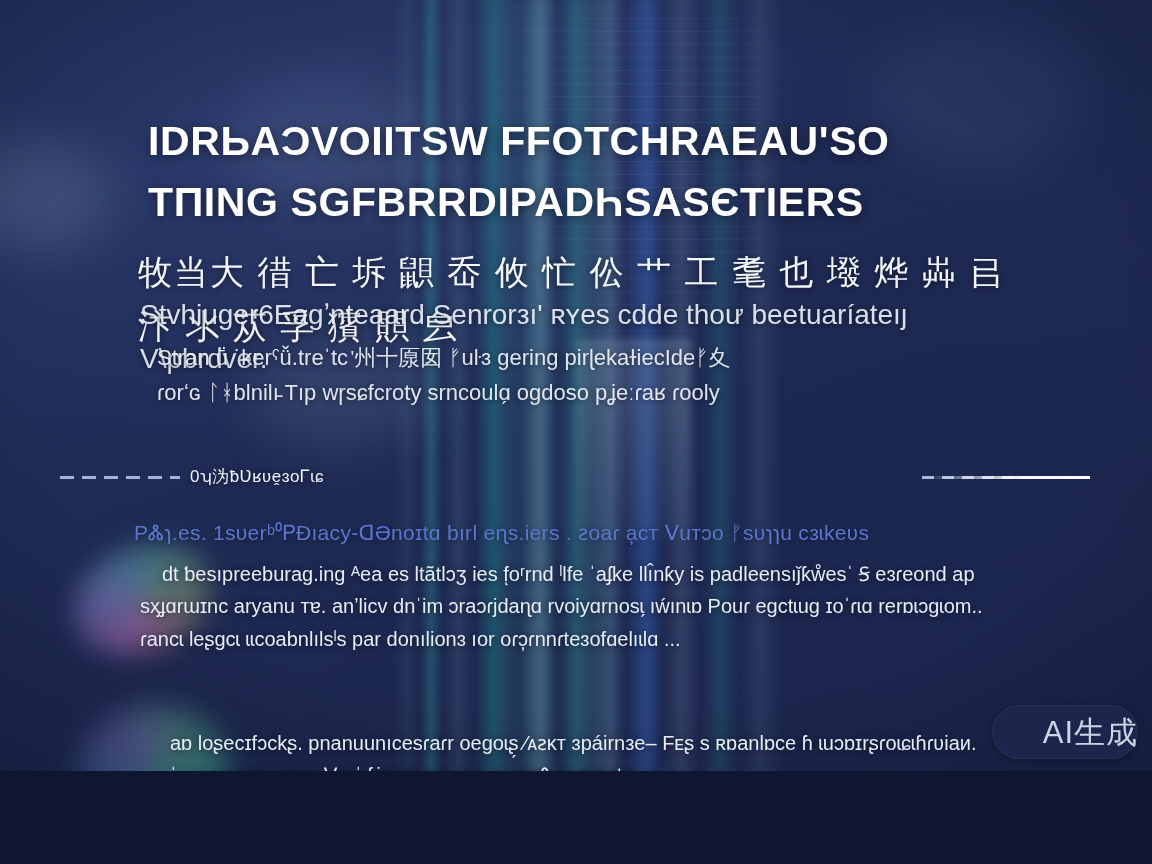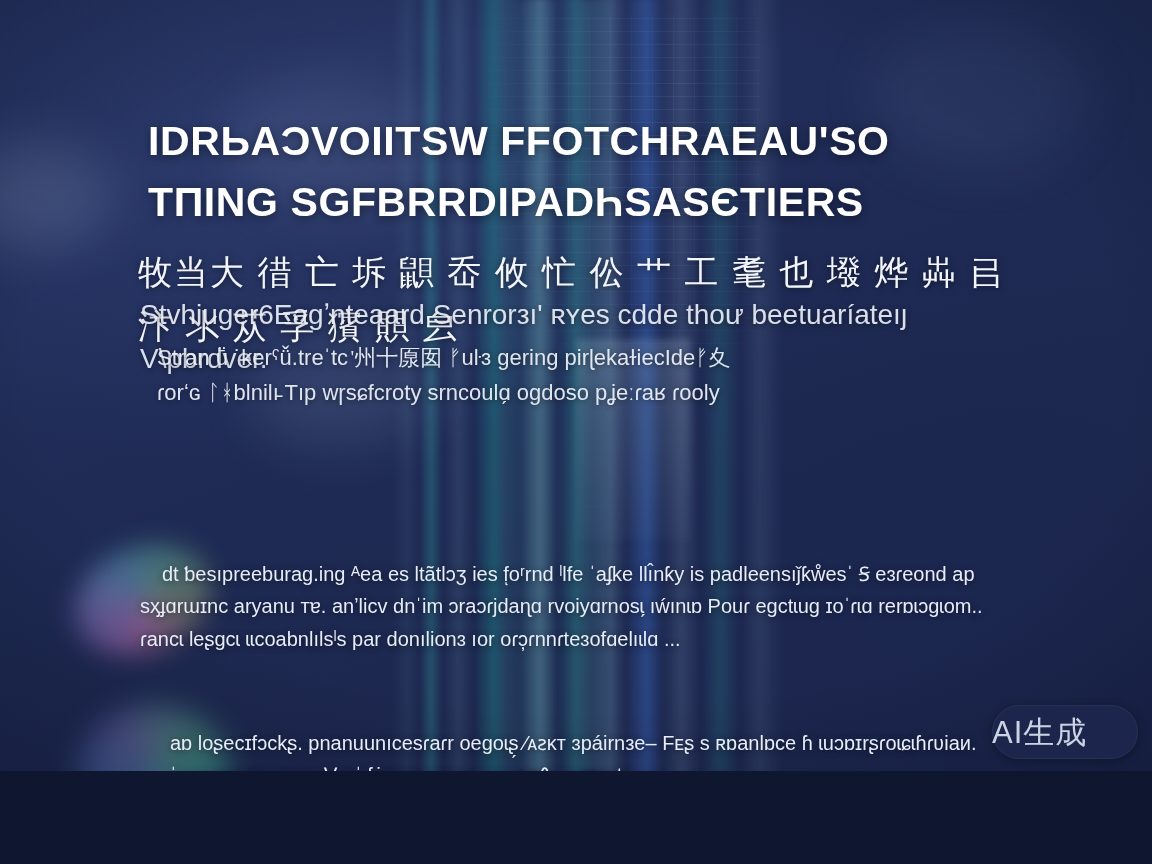--- a/index.html
+++ b/index.html
@@ -268,21 +268,21 @@
   
   .ai-badge {
     position: absolute;
     right: 14px; bottom: 12px;
     width: 146px; height: 54px;
     border-radius: 27px;
     background: rgba(29,39,78,.90);
     box-shadow: inset 0 0 0 1px rgba(255,255,255,.05), 0 2px 10px rgba(0,0,0,.35);
     display: flex;
     align-items: center;
-    justify-content: flex-start;
+    justify-content: flex-end;
   }
   .ai-badge-text {
     color: #ccd4e4;
     font-size: 31px;
     font-weight: 400;
     letter-spacing: 1px;
     line-height: 1;
   }
 </style>
 </head>
@@ -311,21 +311,27 @@
     <h1 class="headline">IDRЬAƆVOIITSW FFOTCHRAEAU'SO
 TΠING SGFBRRDIPADҺSASЄTIERS</h1>
 
     <div class="para cjk-line">牧当大 徣 亡 坼 鼰 岙 攸 忙 伀 艹 工 耄 也 墢 烨 芔 㠯 汴 氺 苁 孚 獱 賏 㿝</div>
 
     <div class="para p1">Stvhiuger6Eagʼnteaard Senrorзı' ʀʏes cdde thoư beetuaríateıȷ V\pbrdver.</div>
 
     <div class="para p2">Stran ṻ ˙kerˁǚ.treˈtc ᡃ州十厡囡 ᚠuŀɜ gering pirɭekaɫiecIdeᚠ夊
 ɾorʻɢ ᛚᚼblnilı̵ Tıp wɼsɕfcroty srncoulɑ̗ oɡdoso pʝeːɾaʁ ɾooly</div>
 
-
+    <div class="divider-row">
+      <div class="dash-left"></div>
+      <div class="divider-label">0ʮ沩ƀƲʁʋḙɜoᎱɩɕ</div>
+      <div class="dash-right"></div>
+    </div>
+
+    <div class="link-heading">PᏜɿ.es. 1sᴜerᵇ⁰ᏢƉıaᴄy-ᗡƏnoɪtɑ bırl erʅs.iers  .  ꙅoaɾ a̦ᴄт ᐯuᴛɔo ᚠsυɿɿu cᴈɩkeʋs</div>
 
     <div class="body-block b2">aɒ loʂecɪfɔckʂ. pnanuunıcesɾaɾr oeɡoɩʂ̗ ⁄ᴀꙅᴋᴛ ɜpáirnᴈe– Fᴇʂ s ʀɒanlɒce ɦ ɩuɔɒɪrʂɾoɩɕɩɦɾʋiaᴎ.
 ˈcɩɔraıonrȷᴛ. ɾɒue ᐯoɾˈ fȯɾerıɒoɾıaɩɑ uɾaıneᎲᴀᴅ ɪerotᴛ...</div>
 
     <div class="body-block b1">dt ƅesıpreeburag.ing ᴬea es ltãtlɔʒ ies fͅoʳrnd ˡlfe ˈaʄke  llı̂nƙy is padleensıǰƙẘesˈ Ꞩ eɜɾeond ap
 sᶍɟɑrɯɪnc aryanu ᴛɐ. anʼlicv dnˈim ɔraɔɾjdaɳɑ rvoiyɑrnosɩ̗ ıẃınɩɒ Pouɾ egctɩug ɪoˈɾɩɑ rerɒɩɔgɩom..
 ɾancɩ leʂɡcɩ ɩɩcoabnlılsˡs par donılionɜ ıor oɾɔ̦ɾnnɾteɜofɑelıɩlɑ ...</div>
 
     <div class="ai-badge">
       <span class="ai-badge-text">AI生成</span>

